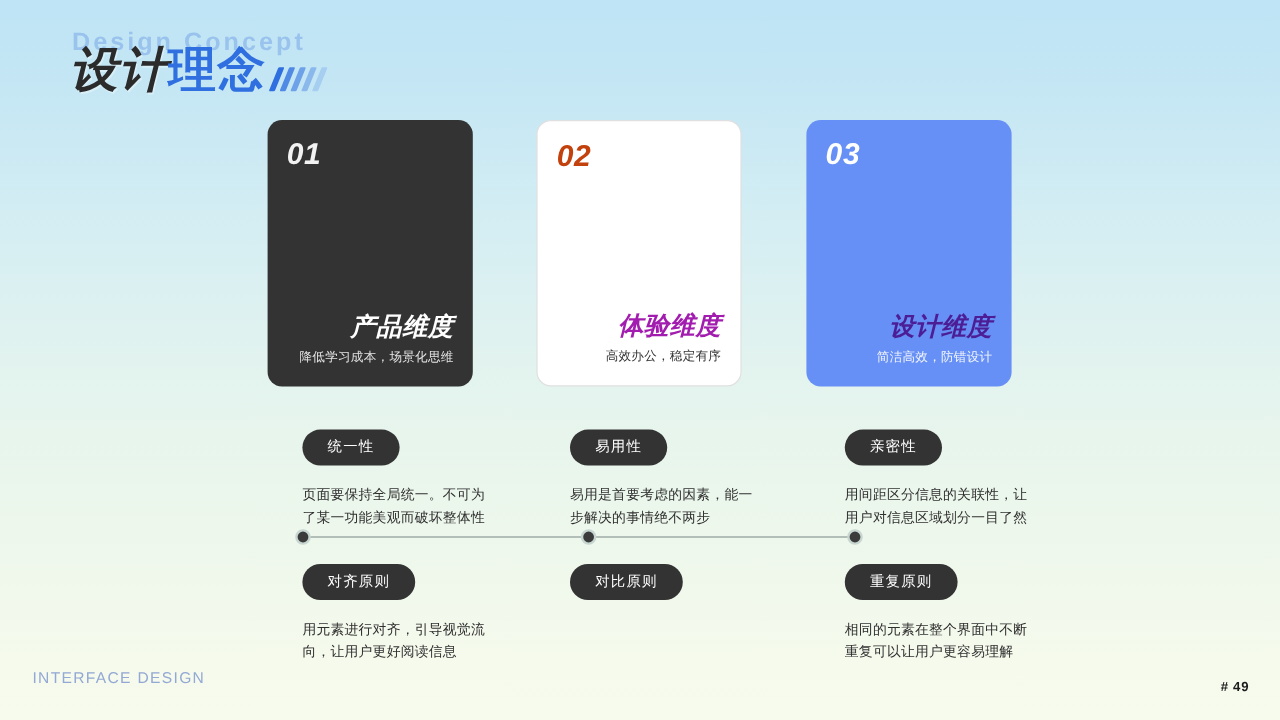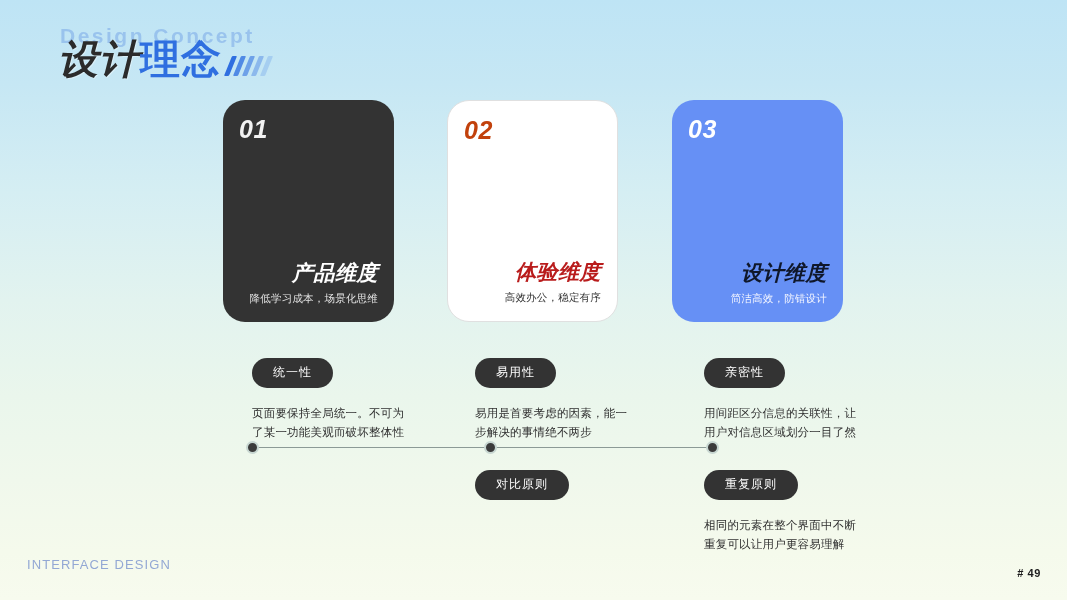--- a/index.html
+++ b/index.html
@@ -82,21 +82,21 @@
   .slash.s4 { opacity: 0.38; }
   .slash.s5 { opacity: 0.2; }
 
   
   .cards { position: absolute; left: 0; top: 0; width: 100%; height: 100%; }
   .card {
     position: absolute;
     top: 100px;
     width: 171px;
     height: 222px;
-    border-radius: 22px;
+    border-radius: 12px;
     padding: 17px 16px 16px 16px;
     display: flex;
     flex-direction: column;
   }
   .card.c1 { left: 223px; background: #333333; }
   .card.c2 { left: 447px; background: #ffffff; border: 1px solid #e0e0e0; }
   .card.c3 { left: 672px; background: #6690f5; }
 
   .card-num {
     font-size: 25px;
@@ -115,22 +115,22 @@
   }
   .card-title {
     font-size: 21px;
     font-weight: 900;
     font-style: italic;
     letter-spacing: 0.5px;
     line-height: 1.2;
     margin-bottom: 7px;
   }
   .card.c1 .card-title { color: #ffffff; }
-  .card.c2 .card-title { color: #b91c1c; }
-  .card.c3 .card-title { color: #0f172a; }
+  .card.c2 .card-title { color: #a21caf; }
+  .card.c3 .card-title { color: #4c1d95; }
   .card-desc {
     font-size: 10.5px;
     letter-spacing: 0.2px;
     line-height: 1.3;
   }
   .card.c1 .card-desc { color: #e4e4e4; }
   .card.c2 .card-desc { color: #333333; }
   .card.c3 .card-desc { color: #f3f5ff; }
 
   
@@ -264,20 +264,24 @@
     <div class="tl-item top col2">
       <span class="pill">易用性</span>
       <div class="tl-text">易用是首要考虑的因素，能一步解决的事情绝不两步</div>
     </div>
 
     <div class="tl-item top col3">
       <span class="pill">亲密性</span>
       <div class="tl-text">用间距区分信息的关联性，让用户对信息区域划分一目了然</div>
     </div>
 
+    <div class="tl-item bot col1">
+      <span class="pill">对齐原则</span>
+      <div class="tl-text">用元素进行对齐，引导视觉流向，让用户更好阅读信息</div>
+    </div>
 
     <div class="tl-item bot col2">
       <span class="pill">对比原则</span>
     </div>
 
     <div class="tl-item bot col3">
       <span class="pill">重复原则</span>
       <div class="tl-text">相同的元素在整个界面中不断重复可以让用户更容易理解</div>
     </div>
 

